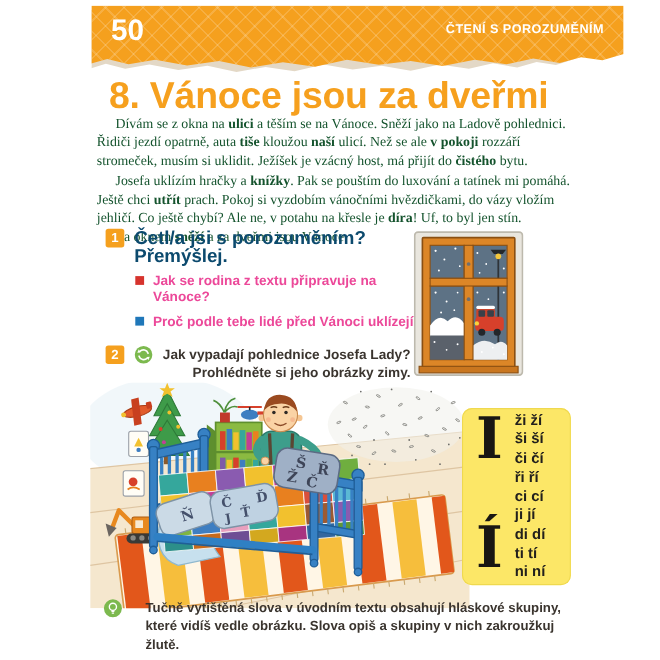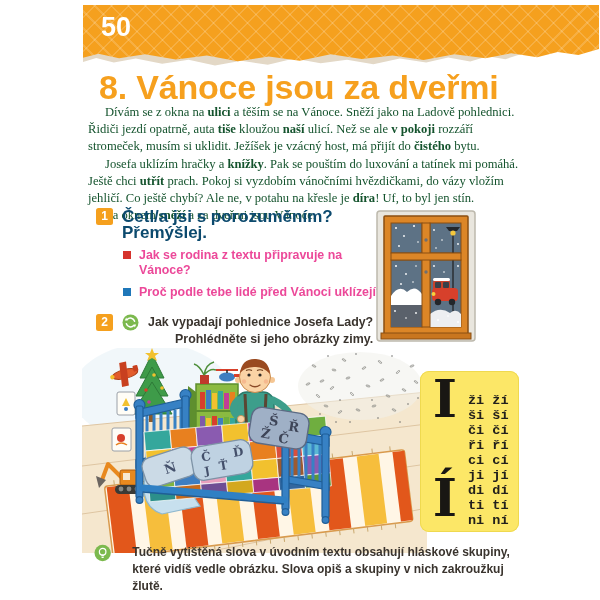--- a/index.html
+++ b/index.html
@@ -7,21 +7,21 @@
        font-family:"Liberation Sans",sans-serif;}
   .abs{position:absolute;}
 
   
   .band-shadow{left:83px;top:9px;width:440px;height:57px;background:#E3D8C6;
     clip-path:polygon(0% 0%,100% 0%,100% 78%,96% 88%,92% 83%,88% 92%,83% 85%,78% 94%,72% 87%,66% 97%,60% 89%,54% 95%,48% 87%,42% 98%,36% 91%,30% 99%,24% 89%,18% 96%,12% 87%,7% 94%,3% 86%,0% 93%);}
   .band{left:83px;top:5px;width:484px;height:58px;background-color:#F5A01E;
     background-image:
       repeating-linear-gradient(45deg, rgba(255,255,255,.16) 0 1.5px, rgba(255,255,255,0) 1.5px 12px),
       repeating-linear-gradient(-45deg, rgba(255,255,255,.16) 0 1.5px, rgba(255,255,255,0) 1.5px 12px);
-    clip-path:polygon(0% 0%,100% 0%,100% 76%,96% 86%,92% 81%,88% 90%,83% 83%,78% 92%,72% 85%,66% 95%,60% 87%,54% 93%,48% 85%,42% 96%,36% 89%,30% 97%,24% 87%,18% 94%,12% 85%,7% 92%,3% 84%,0% 91%);padding-left:32px;}
+    clip-path:polygon(0% 0%,100% 0%,100% 76%,96% 86%,92% 81%,88% 90%,83% 83%,78% 92%,72% 85%,66% 95%,60% 87%,54% 93%,48% 85%,42% 96%,36% 89%,30% 97%,24% 87%,18% 94%,12% 85%,7% 92%,3% 84%,0% 91%);}
   .pagenum{left:18px;top:7px;color:#fff;font-size:27px;font-weight:700;position:absolute;}
   .section{right:18px;top:16px;color:#fff;font-size:11.5px;font-weight:700;letter-spacing:.4px;position:absolute;}
 
   
   .title{left:99px;top:68px;color:#F6A01E;font-size:34px;font-weight:700;letter-spacing:-.2px;}
   .intro{left:88px;top:104px;width:436px;font-family:"Liberation Serif",serif;
          font-size:12.6px;line-height:17.2px;color:#14532d;}
   .intro p{margin:0;text-indent:17px;}
 
   
@@ -40,33 +40,34 @@
   .grp-icon{flex:none;margin-top:0px;}
 
   
   .phonics{left:420px;top:371px;width:99px;height:161px;background:#FCE767;border-radius:9px;
            display:flex;box-shadow:0 0 0 1px #EFD94F inset;}
   .ph-letters{width:42px;display:flex;flex-direction:column;align-items:center;
               justify-content:space-between;padding:4px 0 8px 4px;
               font-family:"DejaVu Serif",serif;font-weight:700;color:#191713;}
   .ph-I{font-size:52px;line-height:.92;}
   .ph-II{font-size:52px;line-height:1.0;}
-  .ph-syll{flex:1;padding:22px 4px 5px 2px;display:flex;flex-direction:column;justify-content:space-between;
-           font-family:Liberation Mono, monospace;font-weight:700;font-size:13.5px;color:#22201C;}
+  .ph-syll{flex:1;padding:3px 4px 5px 2px;display:flex;flex-direction:column;justify-content:space-between;
+           font-family:Liberation Sans, sans-serif;font-weight:700;font-size:13.5px;color:#22201C;}
 
   
   .footnote{left:94px;top:544px;width:426px;display:flex;gap:21px;align-items:flex-start;}
   .fn-text{font-size:12px;font-weight:700;line-height:17px;color:#3A342E;width:404px;}
 </style>
 </head>
 <body>
 
 <div class="abs band-shadow"></div>
 <div class="abs band">
   <div class="pagenum">50</div>
+  <div class="section">ČTENÍ S POROZUMĚNÍM</div>
 </div>
 
 <h1 class="abs title" style="margin:0;">8. Vánoce jsou za dveřmi</h1>
 
 <div class="abs intro">
   <p><span>Dívám se z okna na </span><b>ulici</b><span> a těším se na Vánoce. Sněží jako na Ladově pohlednici. Řidiči jezdí opatrně, auta </span><b>tiše</b><span> kloužou </span><b>naší</b><span> ulicí. Než se ale </span><b>v pokoji</b><span> rozzáří stromeček, musím si uklidit. Ježíšek je vzácný host, má přijít do </span><b>čistého</b><span> bytu.</span></p>
   <p><span>Josefa uklízím hračky a </span><b>knížky</b><span>. Pak se pouštím do luxování a tatínek mi pomáhá. Ještě chci </span><b>utřít</b><span> prach. Pokoj si vyzdobím vánočními hvězdičkami, do vázy vložím jehličí. Co ještě chybí? Ale ne, v potahu na křesle je </span><b>díra</b><span>! Uf, to byl jen stín.</span></p>
   <p><span>Za oknem </span><b>sněží</b><span> a za dveřmi jsou Vánoce.</span></p>
 </div>
 

